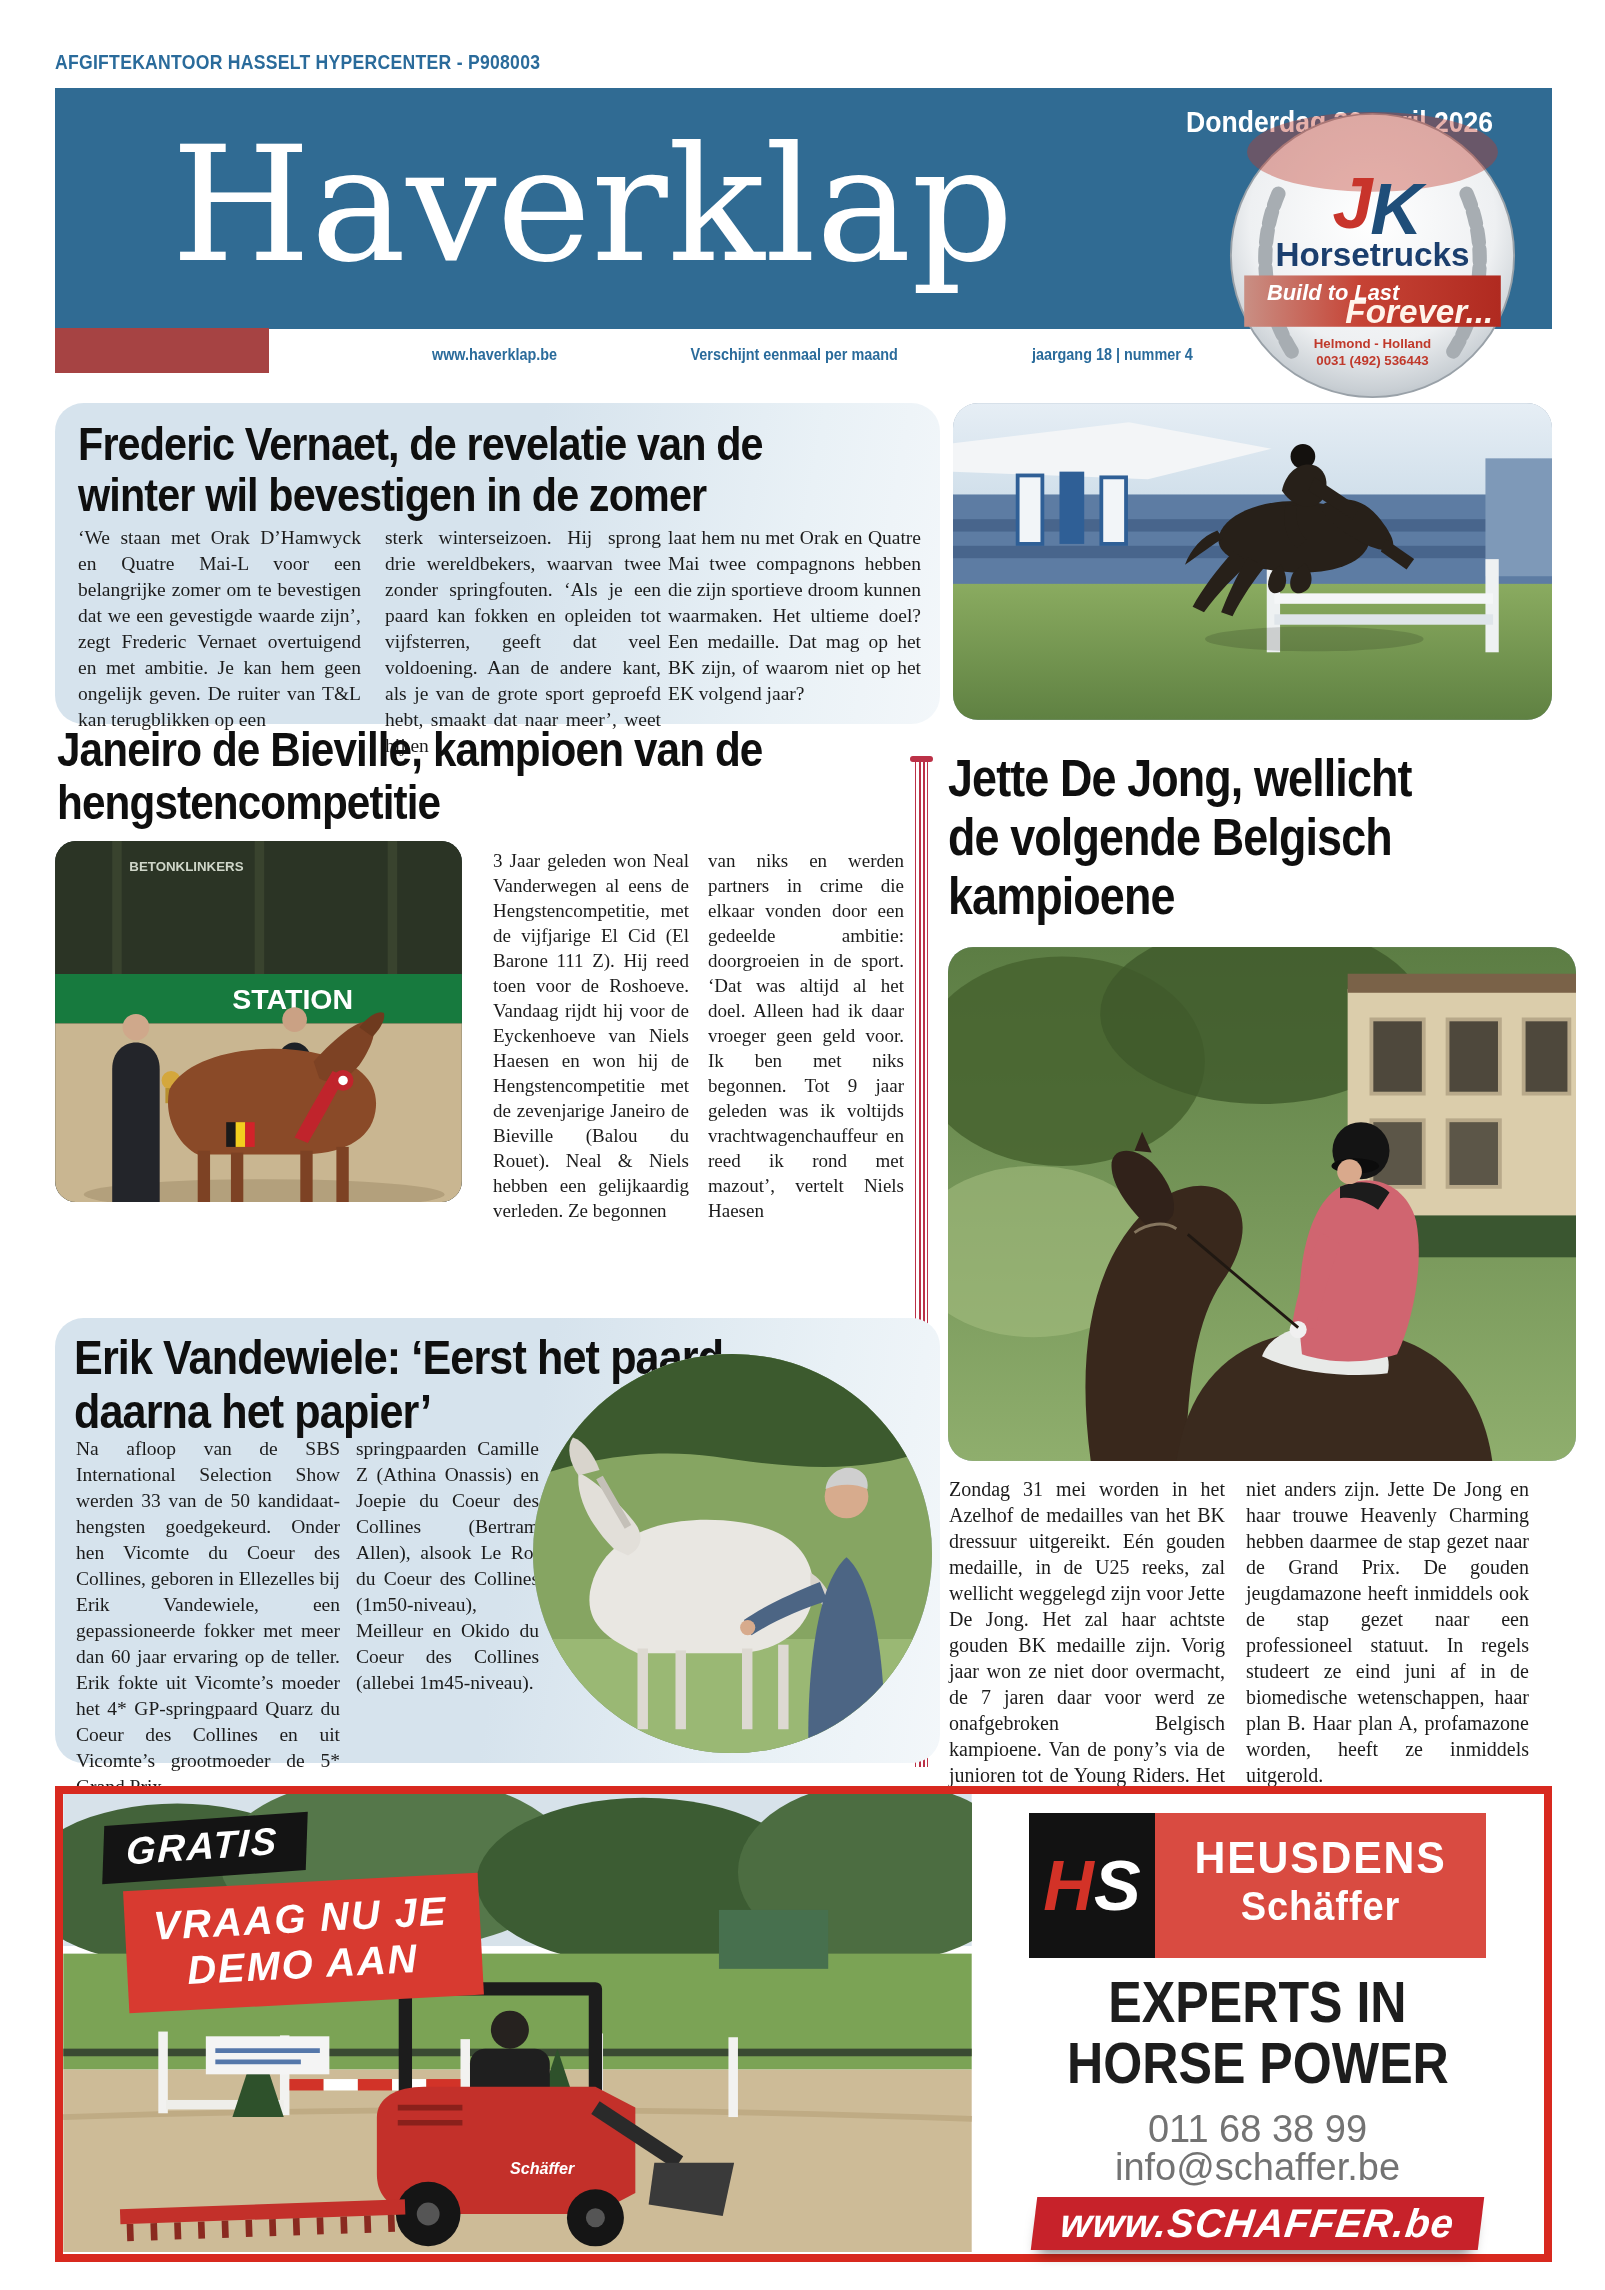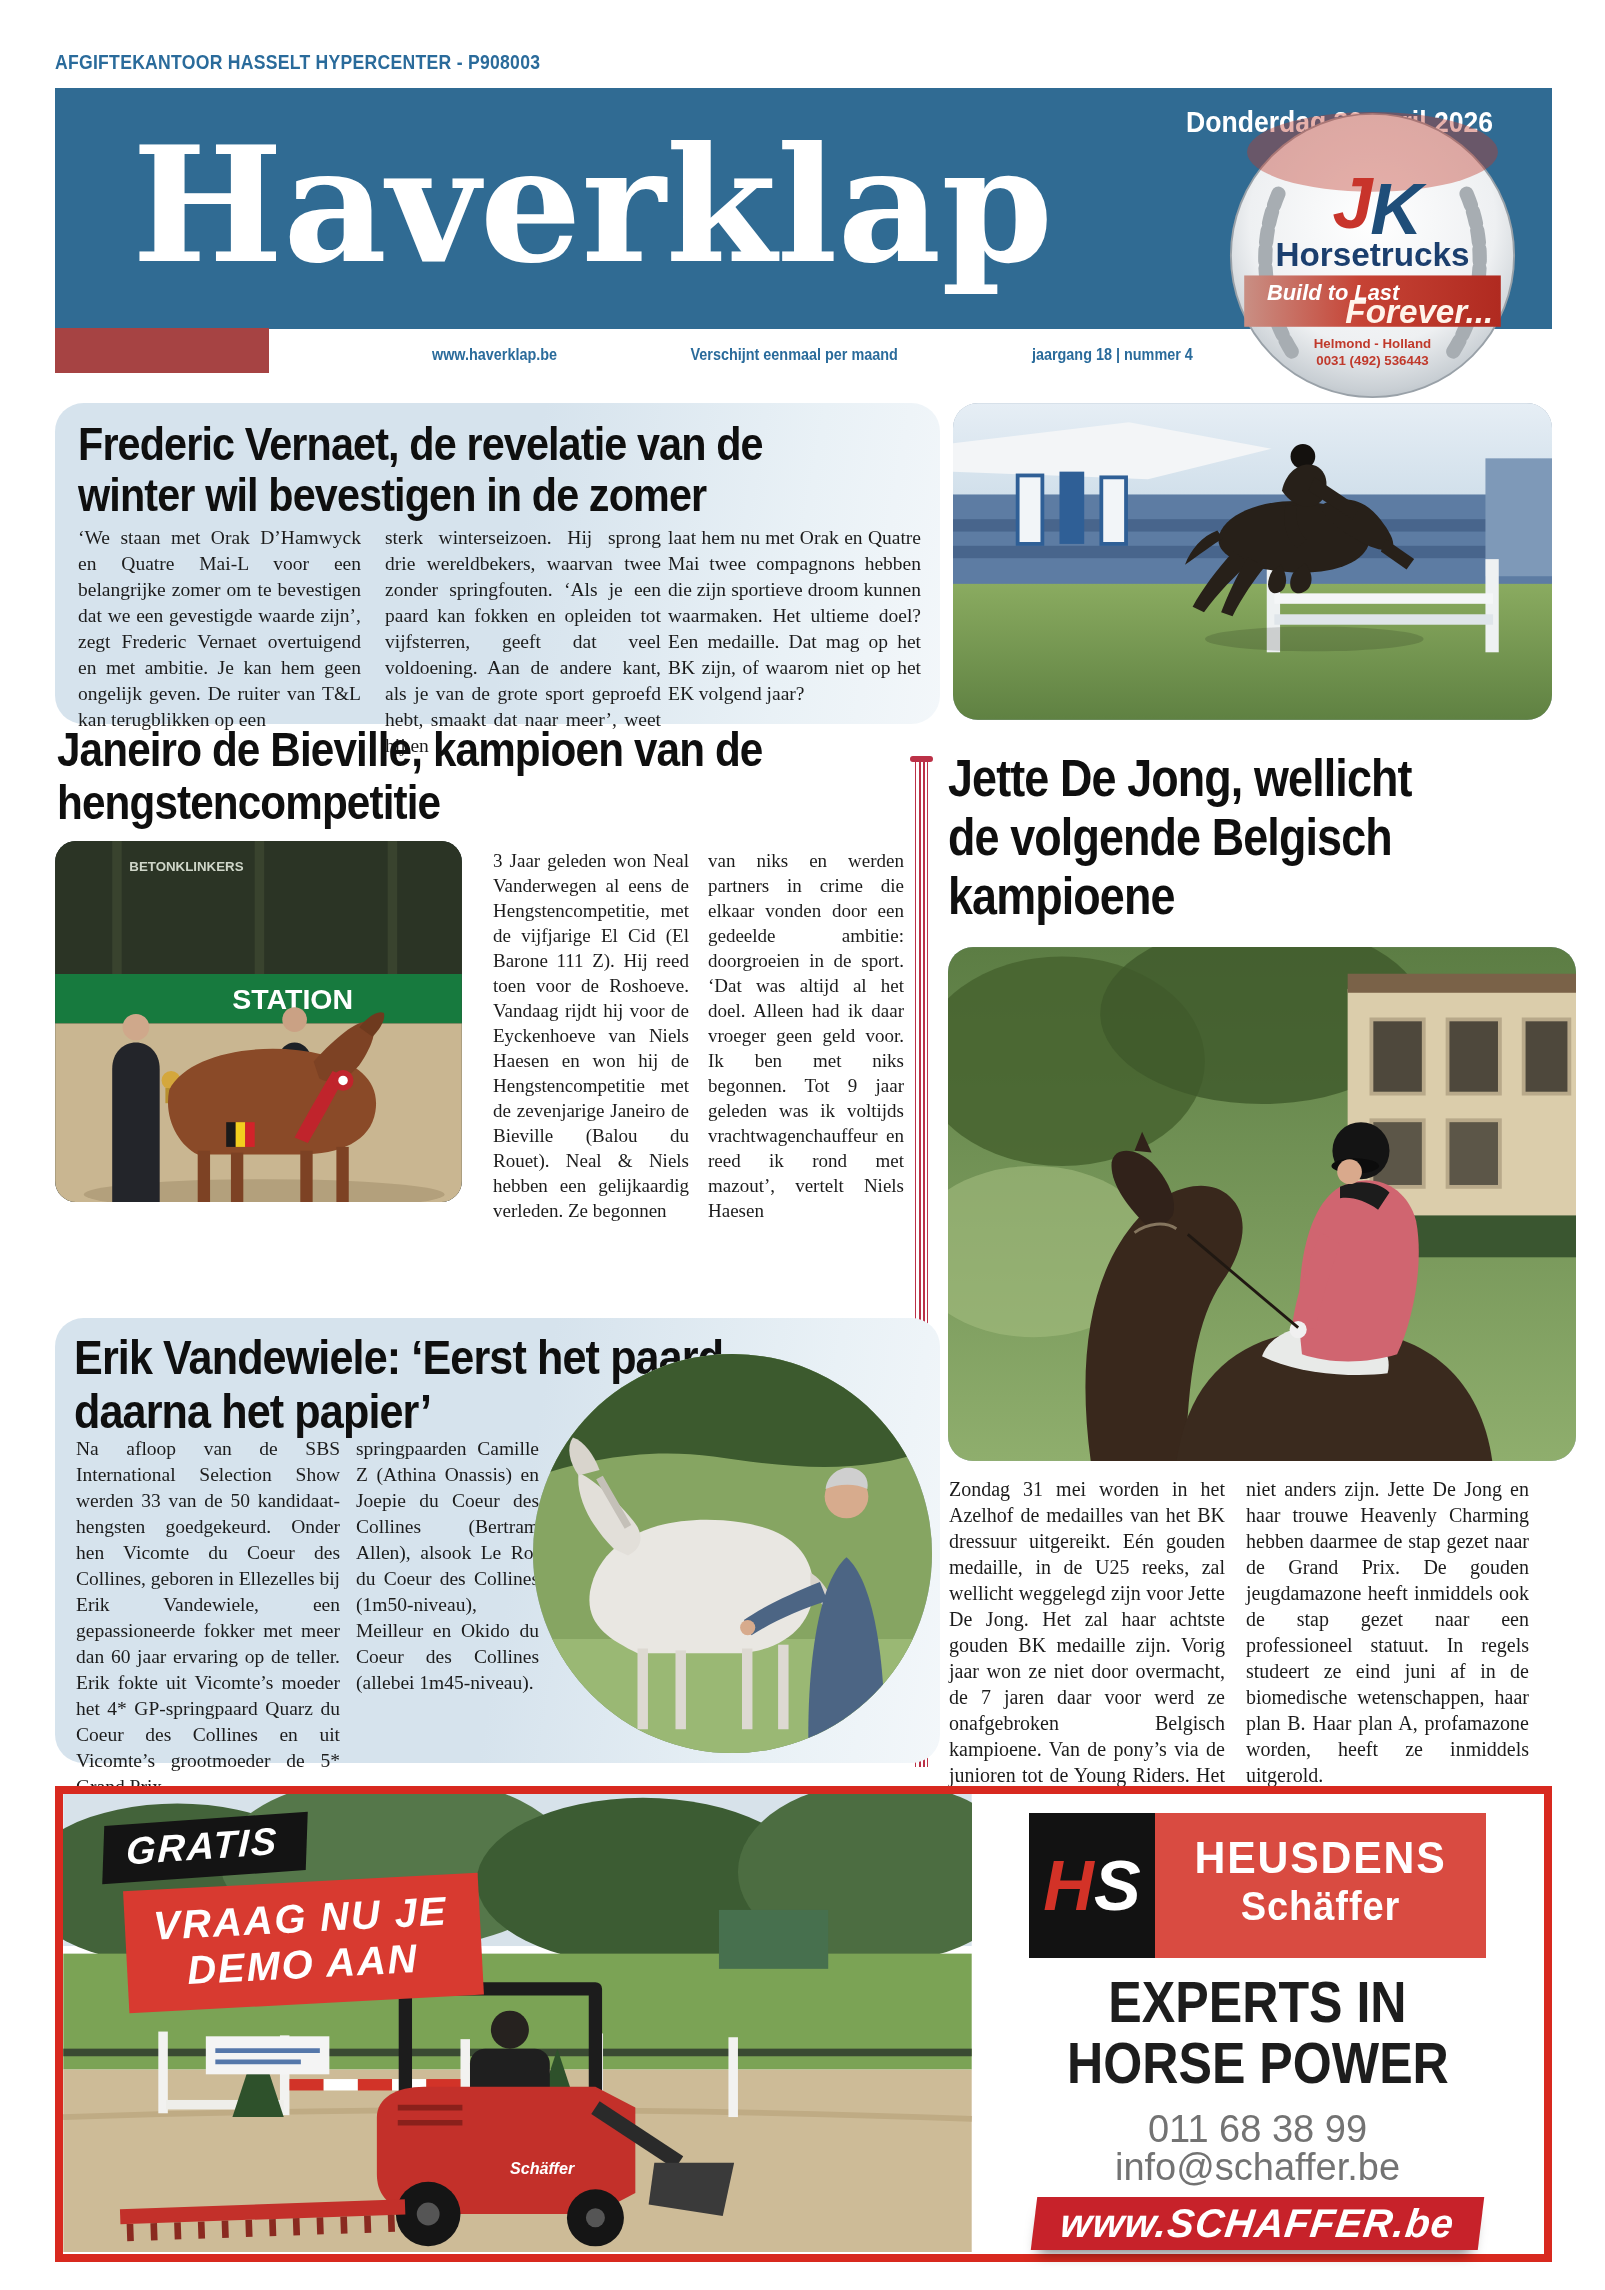--- a/index.html
+++ b/index.html
@@ -6,21 +6,21 @@
   #page{position:relative;width:1605px;height:2290px;background:#fff;overflow:hidden;
         font-family:"Liberation Sans",sans-serif;}
   
   .kicker{position:absolute;left:55px;top:51px;font-size:20px;font-weight:bold;color:#2a6b9b;
           transform:scaleX(.88);transform-origin:0 0;white-space:nowrap;letter-spacing:0.3px;}
   .band{position:absolute;left:55px;top:88px;width:1497px;height:241px;background:#306b93;}
   .date{position:absolute;left:55px;top:105px;width:1438px;text-align:right;color:#fff;
         font-size:29.5px;font-weight:bold;}
   .date span{display:inline-block;transform:scaleX(.9);transform-origin:100% 0;white-space:nowrap;}
   .masthead{position:absolute;left:55px;top:110px;width:1075px;text-align:center;color:#fff;
-            font-family:"DejaVu Serif",serif;font-weight:bold;font-size:160px;line-height:190px;}
+            font-family:"DejaVu Serif",serif;font-weight:normal;font-size:160px;line-height:190px;}
   .badge{position:absolute;left:1229px;top:112px;width:287px;height:287px;z-index:6;}
   .redbar{position:absolute;left:55px;top:328px;width:214px;height:45px;background:#a64343;}
   .info{position:absolute;top:337px;height:36px;line-height:36px;font-weight:bold;color:#2a6b9b;
         font-size:16px;text-align:center;}
   .info span{display:inline-block;transform:scaleX(.9);transform-origin:50% 0;white-space:nowrap;}
   .info-site{left:352px;width:285px;}
   .info-freq{left:609px;width:371px;}
   .info-ed{left:951px;width:323px;}
   
   .panel{position:absolute;border-radius:28.5px;

